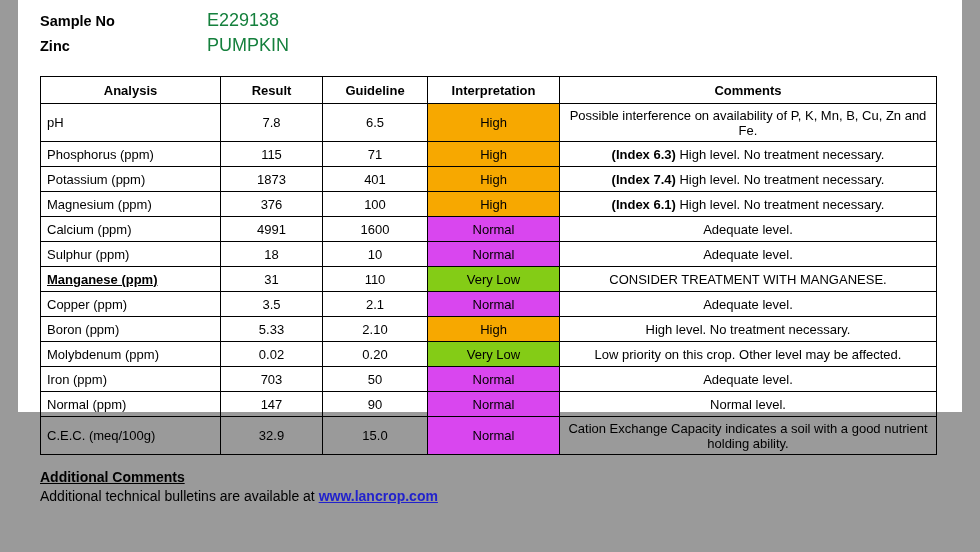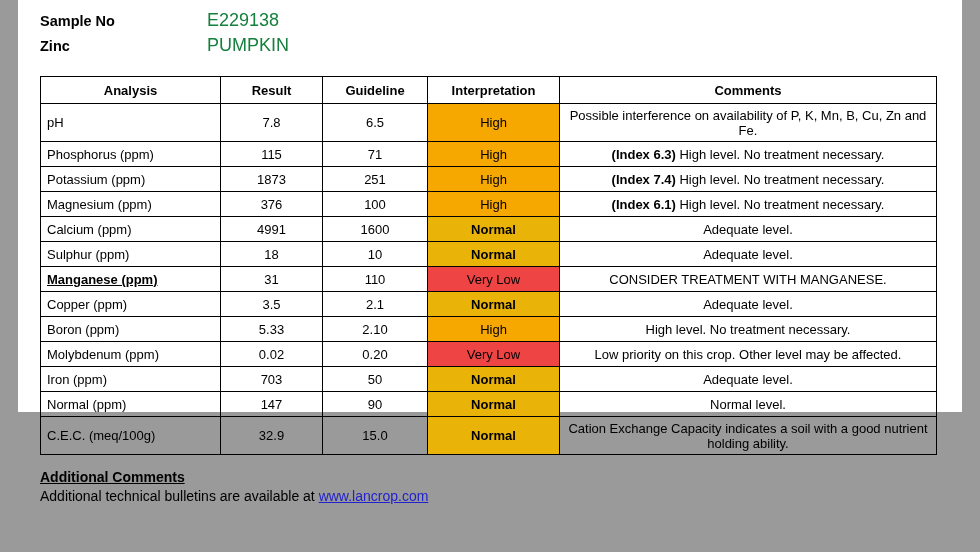--- a/index.html
+++ b/index.html
@@ -81,42 +81,43 @@
     font-weight: bold;
     text-decoration: underline;
   }
   .idx { font-weight: bold; }
 
   tr.tall td { height: 38px; }
   tr.std td { height: 25px; }
 
   
   .st-high { background: #f7a800; }
-  .st-normal { background: #eab308; font-weight: bold; }
-  .st-verylow { background: #ef4444; }
+  .st-normal { background: #d946ef; }
+  .st-verylow { background: #84cc16; }
 
   
   .footer {
     margin-top: 14px;
   }
   .footer-title {
     font-size: 14px;
     font-weight: bold;
     text-decoration: underline;
     color: #000;
     margin-bottom: 3px;
   }
   .footer-text {
     font-size: 14px;
     color: #000;
   }
   .footer-link {
     color: #2222cc;
     text-decoration: underline;
     cursor: pointer;
+    font-weight: bold;
   }
 </style>
 </head>
 <body>
 
 <div class="page">
 
   <div class="header">
     <div class="header-row">
       <div class="header-label">Sample No</div>
@@ -156,21 +157,21 @@
         <tr class="std">
           <td class="analysis"><span class="label">Phosphorus (ppm)</span></td>
           <td class="result">115</td>
           <td class="guideline">71</td>
           <td class="interp st-high">High</td>
           <td class="comments"><span class="idx">(Index 6.3)</span><span> High level. No treatment necessary.</span></td>
         </tr>
         <tr class="std">
           <td class="analysis"><span class="label">Potassium (ppm)</span></td>
           <td class="result">1873</td>
-          <td class="guideline">251</td>
+          <td class="guideline">401</td>
           <td class="interp st-high">High</td>
           <td class="comments"><span class="idx">(Index 7.4)</span><span> High level. No treatment necessary.</span></td>
         </tr>
         <tr class="std">
           <td class="analysis"><span class="label">Magnesium (ppm)</span></td>
           <td class="result">376</td>
           <td class="guideline">100</td>
           <td class="interp st-high">High</td>
           <td class="comments"><span class="idx">(Index 6.1)</span><span> High level. No treatment necessary.</span></td>
         </tr>

